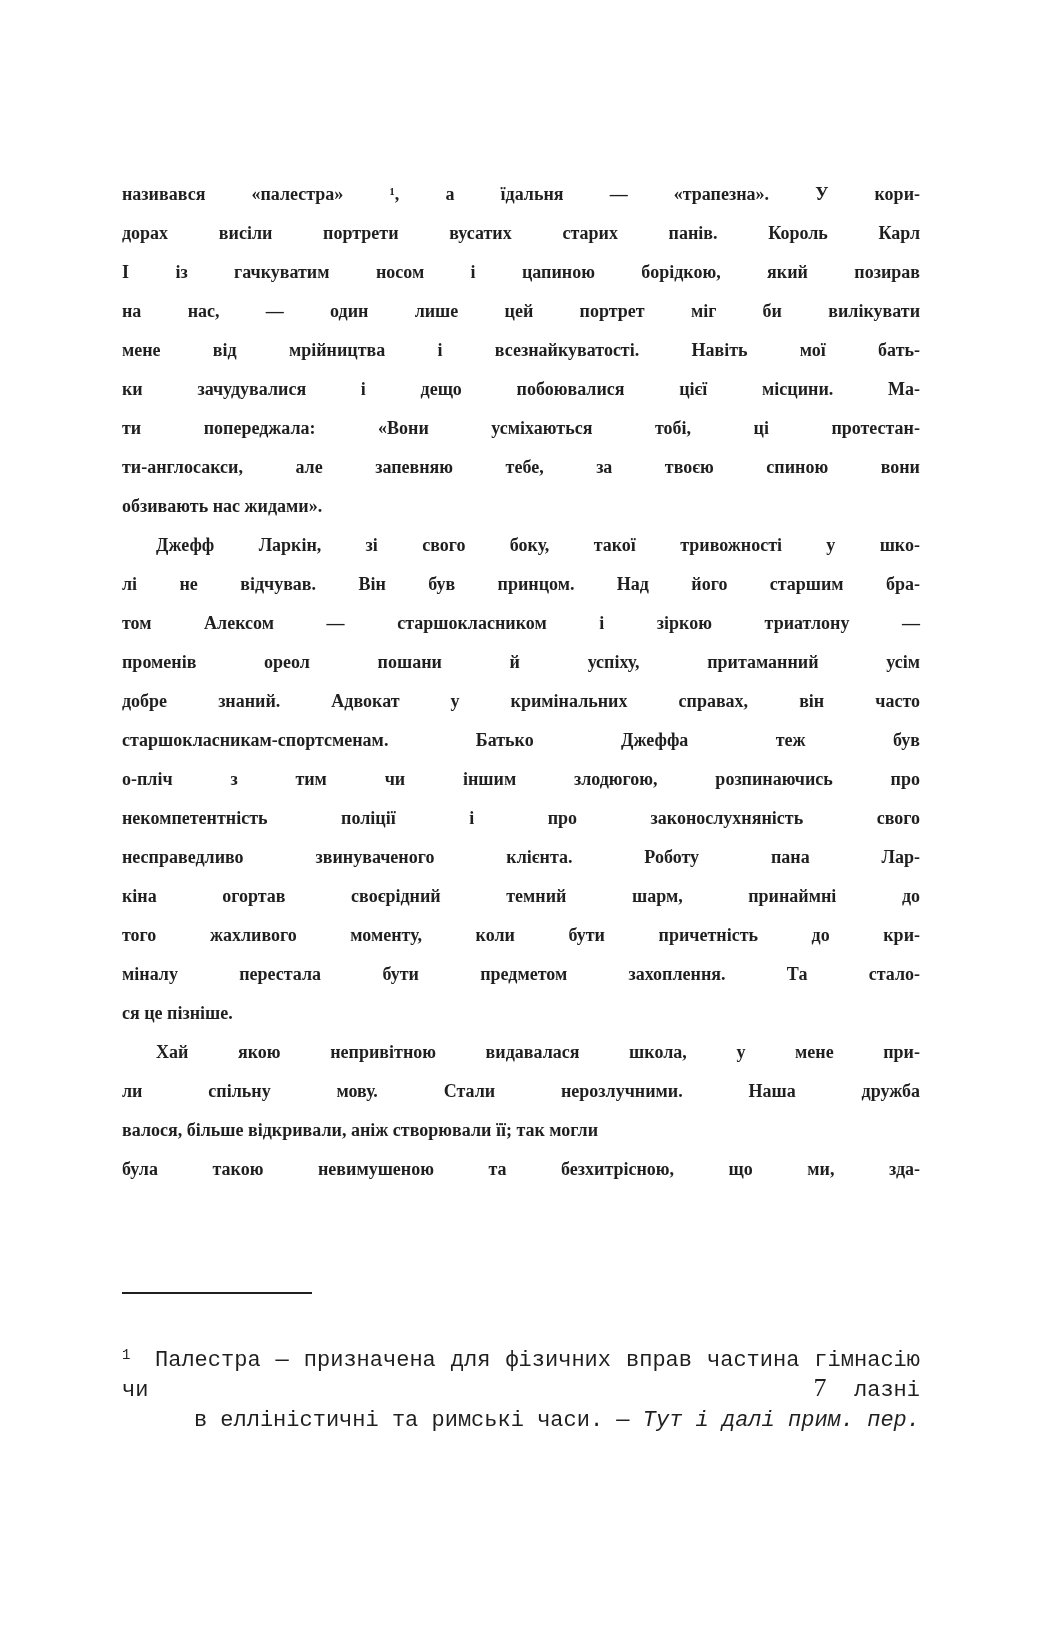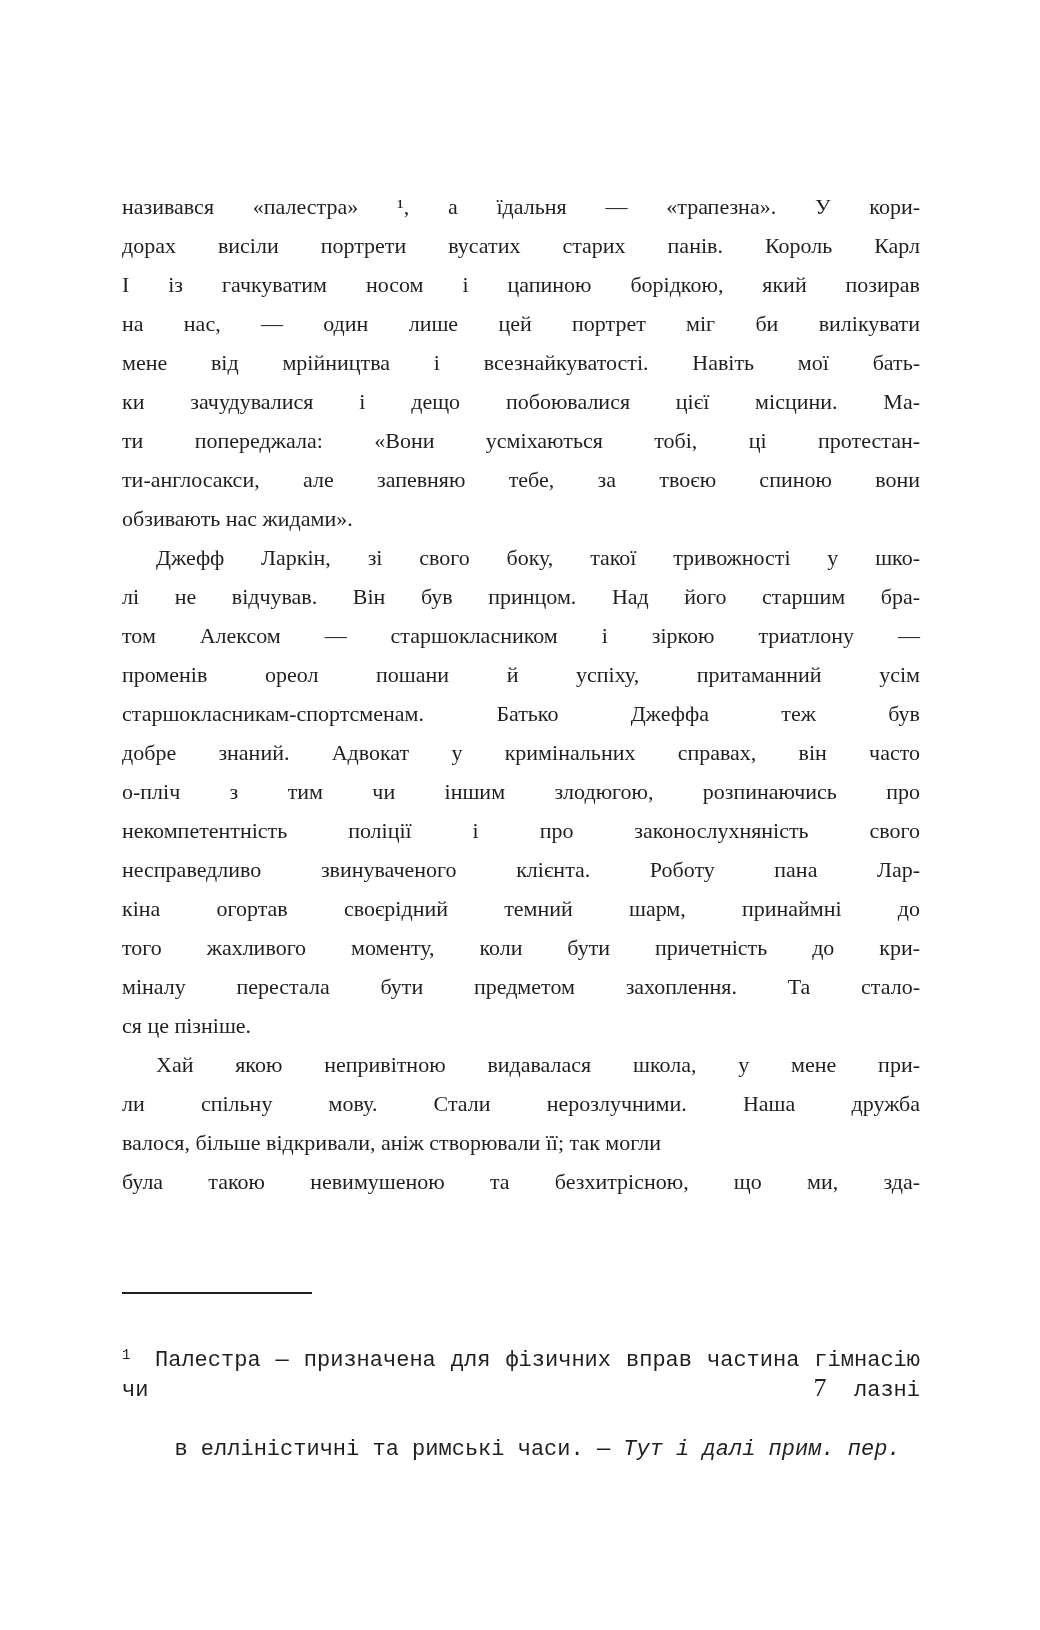--- a/index.html
+++ b/index.html
@@ -13,24 +13,25 @@
     width: 1040px;
     height: 1630px;
     background: #ffffff;
     color: #1f1f1f;
     font-family: "Liberation Serif", "DejaVu Serif", serif;
     overflow: hidden;
   }
   .text-block {
     position: absolute;
     left: 122px;
-    top: 187px;
+    top: 175px;
     width: 798px;
-    font-size: 22px;
+    font-size: 18px;
     line-height: 39px;
+    font-weight: bold;
   }
   .para .line {
     height: 39px;
     text-align: justify;
     text-align-last: justify;
     white-space: normal;
   }
   .para .line.last {
     text-align-last: left;
   }
@@ -59,22 +60,21 @@
     text-align-last: justify;
   }
   .fn-marker {
     display: inline-block;
     width: 33px;
     font-size: 14px;
     vertical-align: 7px;
   }
   .fn-line2 {
     padding-left: 33px;
-    text-align: center;
-    margin-top: 29px;
+    text-align: right;
   }
   .fn-italic {
     font-style: italic;
   }
   .page-number {
     position: absolute;
     left: 790px;
     top: 1372px;
     width: 60px;
     text-align: center;
@@ -98,22 +98,22 @@
         <div class="line">ки зачудувалися і дещо побоювалися цієї місцини. Ма-</div>
         <div class="line">ти попереджала: «Вони усміхаються тобі, ці протестан-</div>
         <div class="line">ти-англосакси, але запевняю тебе, за твоєю спиною вони</div>
         <div class="line last">обзивають нас жидами».</div>
       </div>
       <div class="para">
         <div class="line indent">Джефф Ларкін, зі свого боку, такої тривожності у шко-</div>
         <div class="line">лі не відчував. Він був принцом. Над його старшим бра-</div>
         <div class="line">том Алексом — старшокласником і зіркою триатлону —</div>
         <div class="line">променів ореол пошани й успіху, притаманний усім</div>
+        <div class="line">добре знаний. Адвокат у кримінальних справах, він часто</div>
         <div class="line">старшокласникам-спортсменам. Батько Джеффа теж був</div>
-        <div class="line">добре знаний. Адвокат у кримінальних справах, він часто</div>
         <div class="line">о-пліч з тим чи іншим злодюгою, розпинаючись про</div>
         <div class="line">некомпетентність поліції і про законослухняність свого</div>
         <div class="line">несправедливо звинуваченого клієнта. Роботу пана Лар-</div>
         <div class="line">кіна огортав своєрідний темний шарм, принаймні до</div>
         <div class="line">того жахливого моменту, коли бути причетність до кри-</div>
         <div class="line">міналу перестала бути предметом захоплення. Та стало-</div>
         <div class="line last">ся це пізніше.</div>
       </div>
       <div class="para">
         <div class="line indent">Хай якою непривітною видавалася школа, у мене при-</div>

